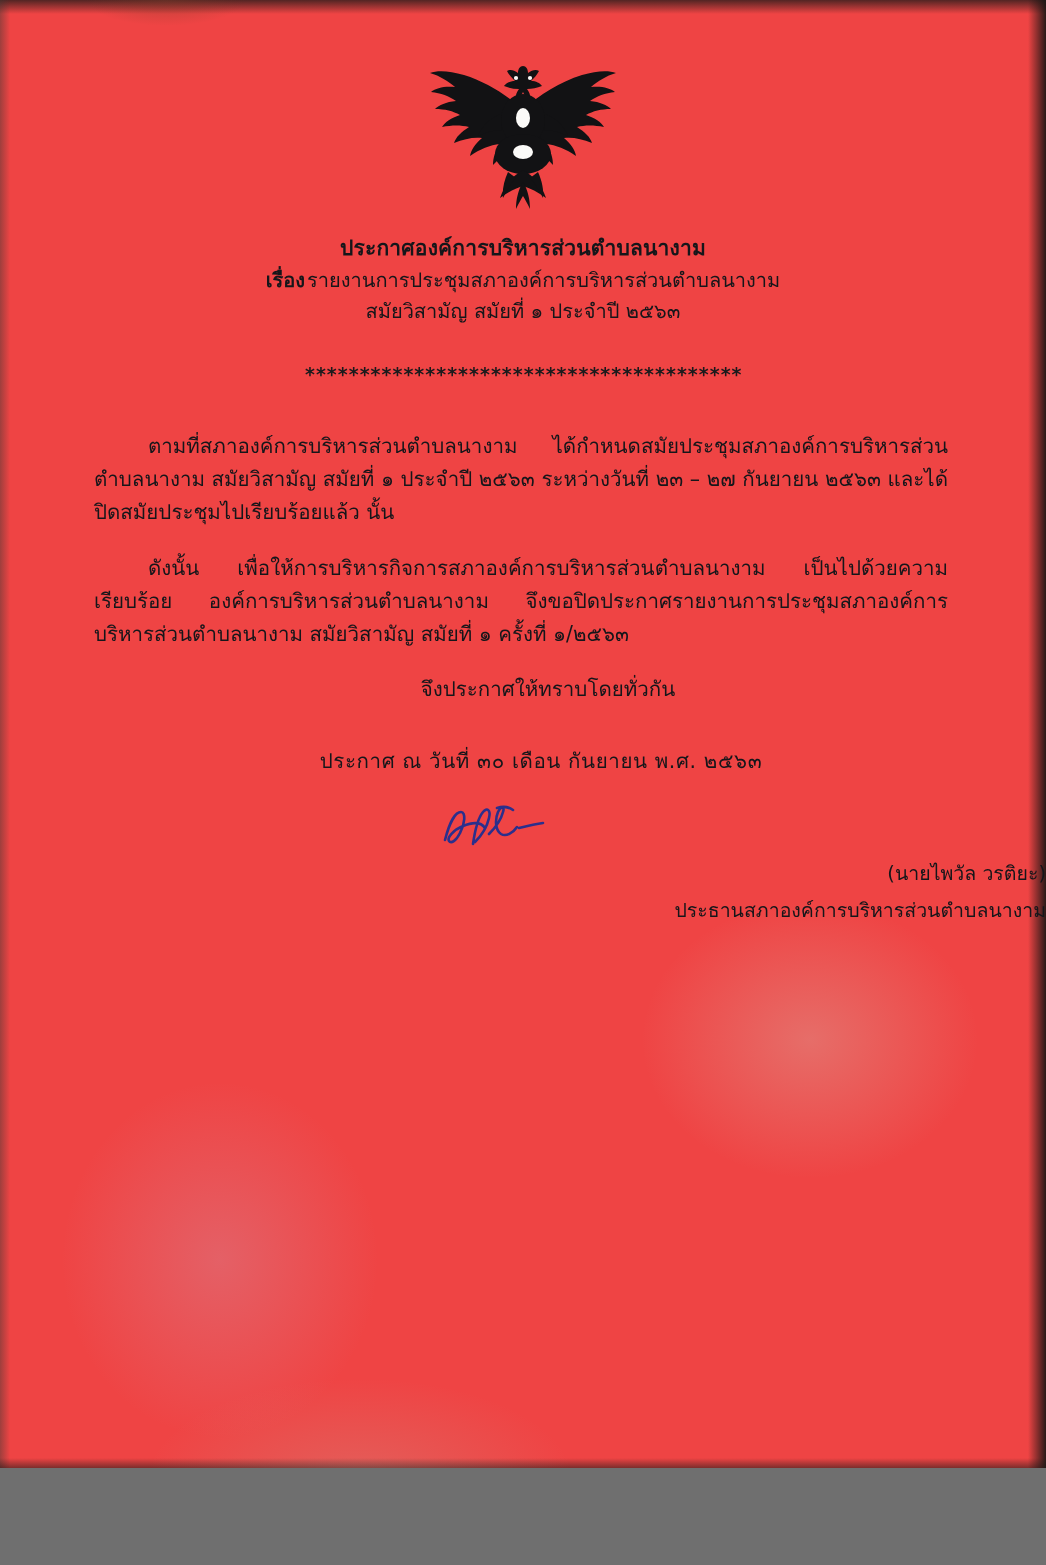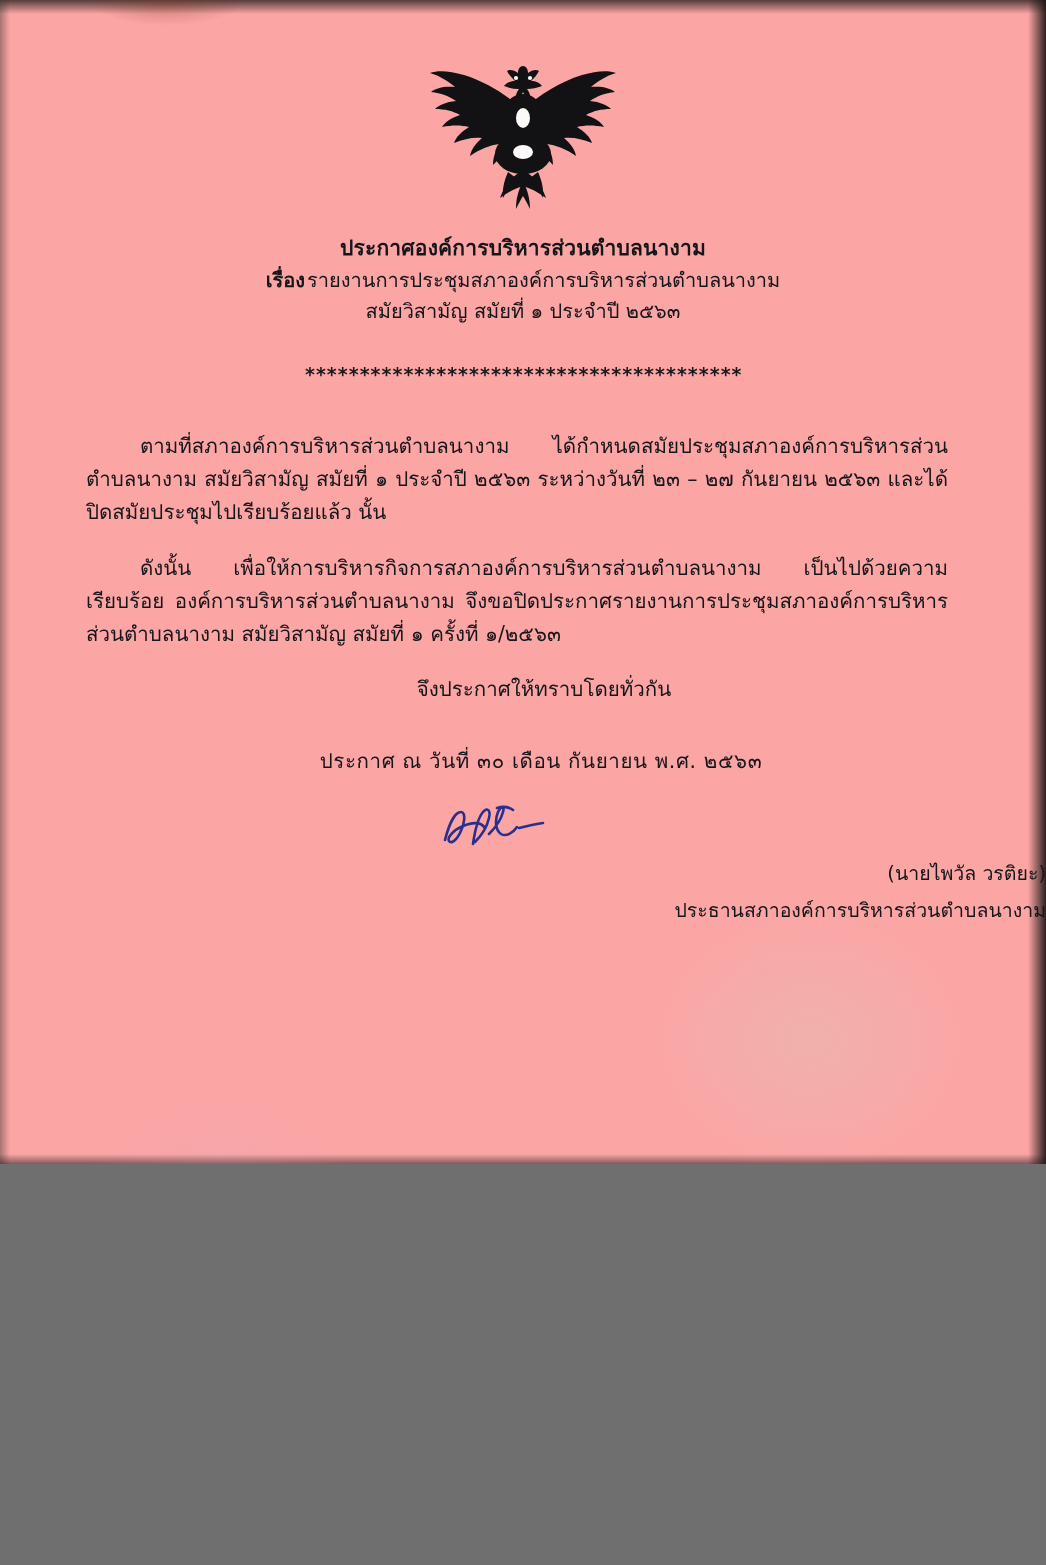--- a/index.html
+++ b/index.html
@@ -3,23 +3,23 @@
 <meta charset="utf-8">
 <style>
   html, body {
     margin: 0;
     padding: 0;
     background: #6f6f6f;
   }
   .page {
     position: relative;
     width: 1046px;
-    height: 1164px;
+    height: 1468px;
     margin: 0 auto;
-    background: #fca5a5;
+    background: #ef4444;
     overflow: hidden;
     font-family: "DejaVu Sans", "Liberation Sans", sans-serif;
     color: #15161a;
   }
   
   .edge-right {
     position: absolute;
     top: 0; right: 0;
     width: 18px; height: 1565px;
     background: linear-gradient(to right, rgba(40,36,34,0.0), rgba(25,22,20,0.92));
@@ -124,21 +124,21 @@
     font-family: "DejaVu Sans Mono", "Liberation Mono", monospace;
   }
 
   .body-block {
     position: absolute;
     left: 86px;
     top: 430px;
     width: 862px;
   }
   p.para {
-    margin: 0 0 22px 0;
+    margin: 0 0 22px 8px;
     font-size: 20.5px;
     line-height: 1.62;
     text-align: justify;
     text-justify: inter-word;
     text-indent: 0;
   }
   p.para .indent {
     display: inline-block;
     width: 54px;
   }

